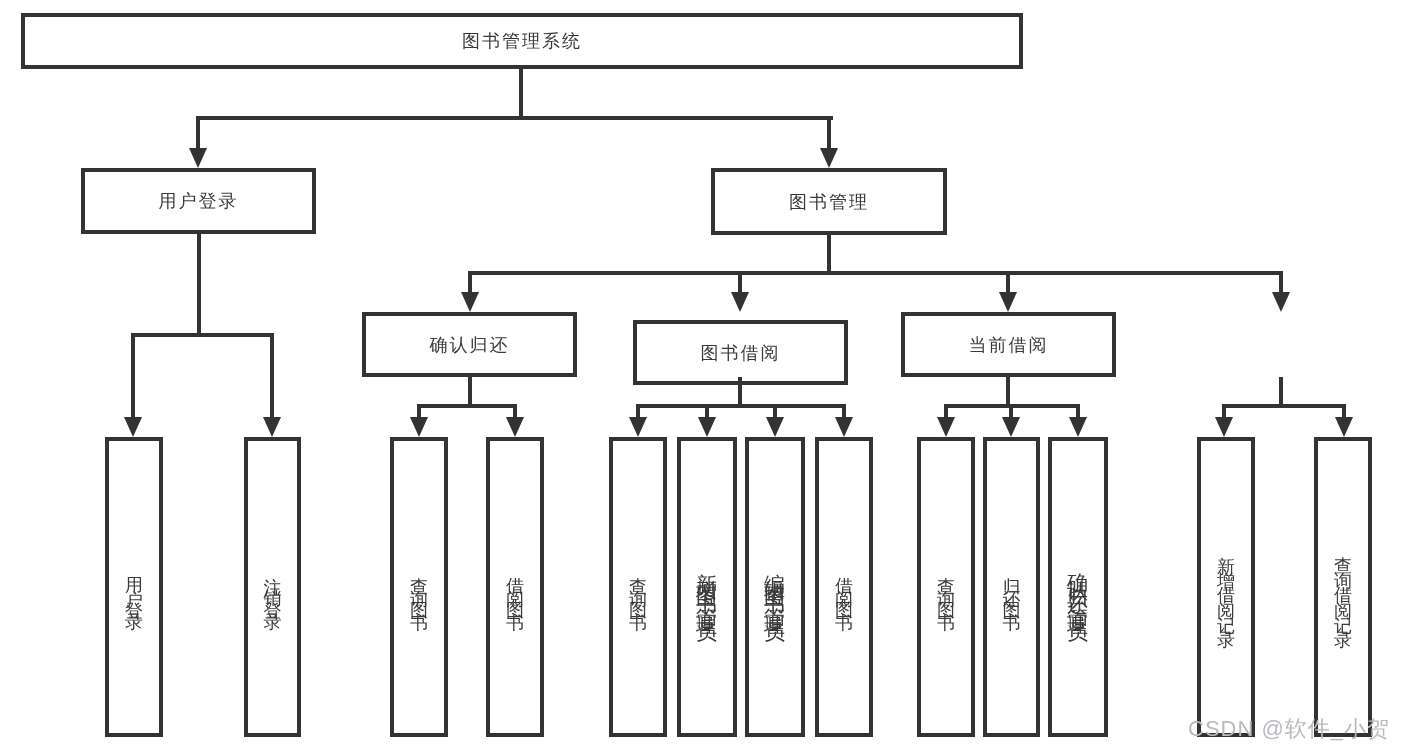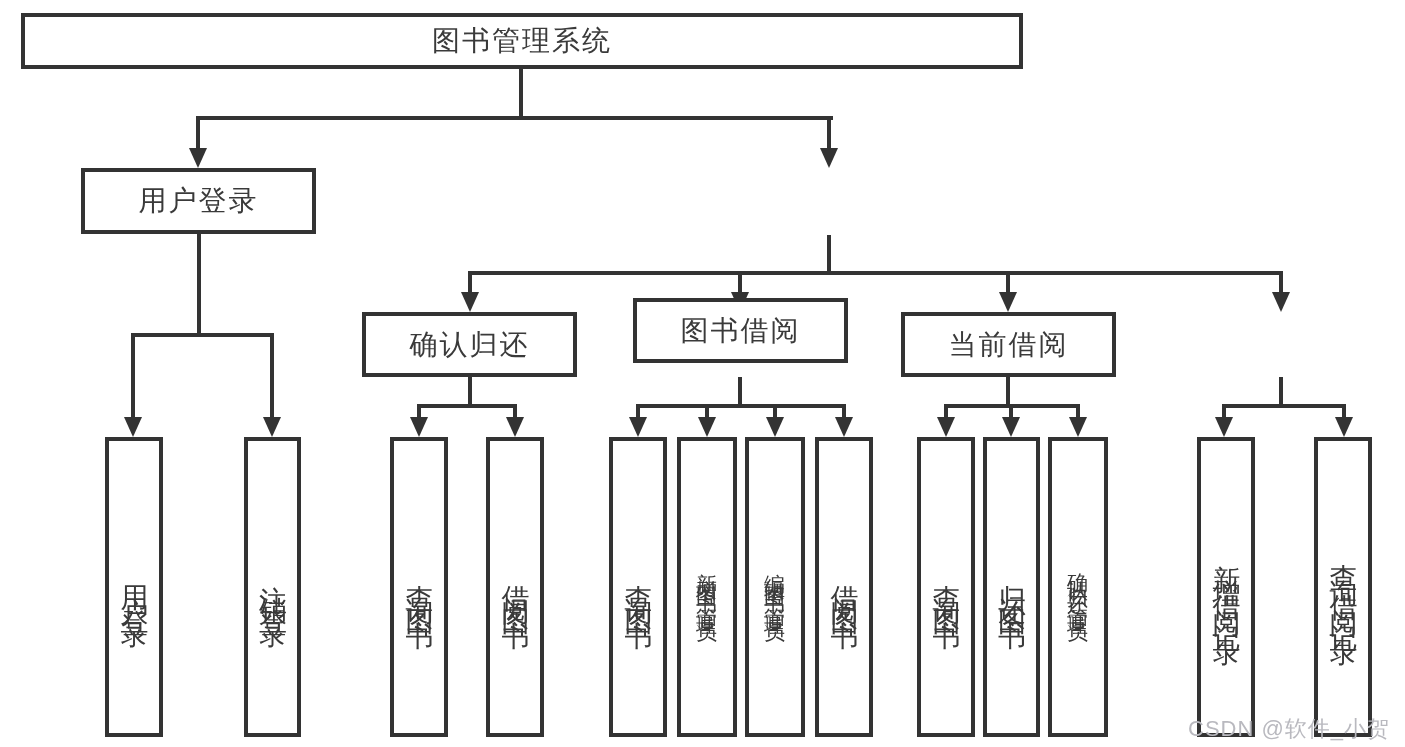--- a/index.html
+++ b/index.html
@@ -16,21 +16,21 @@
     font-family:"Liberation Sans","DejaVu Sans",sans-serif;
     color:var(--text);
     overflow:hidden;
   }
   .box{
     position:absolute;
     box-sizing:border-box;
     border:4px solid var(--line);
     background:var(--bg);
     display:flex;align-items:center;justify-content:center;
-    font-size:28px;letter-spacing:2px;color:var(--text);
+    font-size:18px;letter-spacing:2px;color:var(--text);
     white-space:nowrap;
   }
   .vbox{
     writing-mode:vertical-rl;
     letter-spacing:12px;
     white-space:normal;
     line-height:1;
   }
   .vbox.sp6{letter-spacing:15px;}
   .vbox.sp9{letter-spacing:7px;font-size:21px;}
@@ -58,41 +58,42 @@
   <div class="box" style="left:21px;top:13px;width:1002px;height:56px">图书管理系统</div>
 
   <div class="vline" style="left:519px;top:69px;height:51px"></div>
   <div class="hline" style="left:196px;top:116px;width:637px"></div>
   <div class="vline" style="left:196px;top:116px;height:36px"></div>
   <div class="arrow" style="left:189px;top:148px"></div>
   <div class="vline" style="left:827px;top:116px;height:36px"></div>
   <div class="arrow" style="left:820px;top:148px"></div>
 
   <div class="box" style="left:81px;top:168px;width:235px;height:66px">用户登录</div>
+  <div class="box" style="left:711px;top:168px;width:236px;height:67px">图书管理</div>
 
   <div class="vline" style="left:197px;top:234px;height:103px"></div>
   <div class="hline" style="left:131px;top:333px;width:143px"></div>
   <div class="vline" style="left:131px;top:333px;height:88px"></div>
   <div class="arrow" style="left:124px;top:417px"></div>
   <div class="vline" style="left:270px;top:333px;height:88px"></div>
   <div class="arrow" style="left:263px;top:417px"></div>
 
   <div class="vline" style="left:827px;top:235px;height:40px"></div>
   <div class="hline" style="left:468px;top:271px;width:815px"></div>
   <div class="vline" style="left:468px;top:271px;height:25px"></div>
   <div class="arrow" style="left:461px;top:292px"></div>
   <div class="vline" style="left:738px;top:271px;height:25px"></div>
   <div class="arrow" style="left:731px;top:292px"></div>
   <div class="vline" style="left:1006px;top:271px;height:25px"></div>
   <div class="arrow" style="left:999px;top:292px"></div>
   <div class="vline" style="left:1279px;top:271px;height:25px"></div>
   <div class="arrow" style="left:1272px;top:292px"></div>
 
   <div class="box" style="left:362px;top:312px;width:215px;height:65px">确认归还</div>
-  <div class="box" style="left:633px;top:298px;width:215px;height:65px">图书借阅</div>
+  <div class="box" style="left:633px;top:320px;width:215px;height:65px">图书借阅</div>
   <div class="box" style="left:901px;top:312px;width:215px;height:65px">当前借阅</div>
 
   <div class="vline" style="left:468px;top:377px;height:31px"></div>
   <div class="hline" style="left:417px;top:404px;width:100px"></div>
   <div class="vline" style="left:417px;top:404px;height:17px"></div>
   <div class="arrow" style="left:410px;top:417px"></div>
   <div class="vline" style="left:513px;top:404px;height:17px"></div>
   <div class="arrow" style="left:506px;top:417px"></div>
 
   <div class="vline" style="left:738px;top:377px;height:31px"></div>

